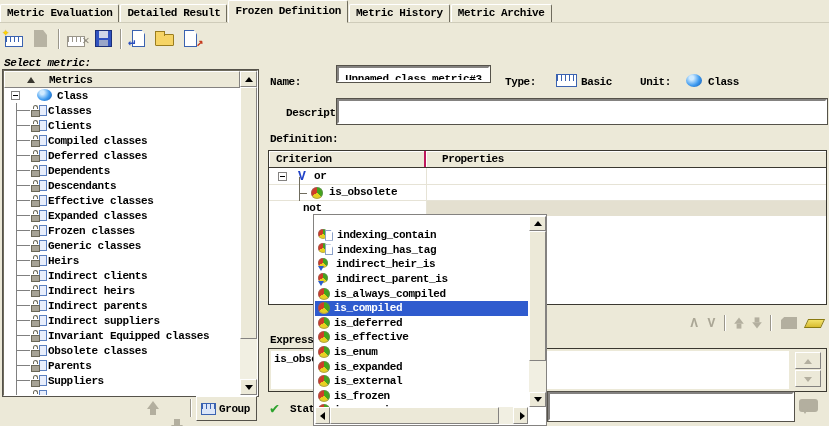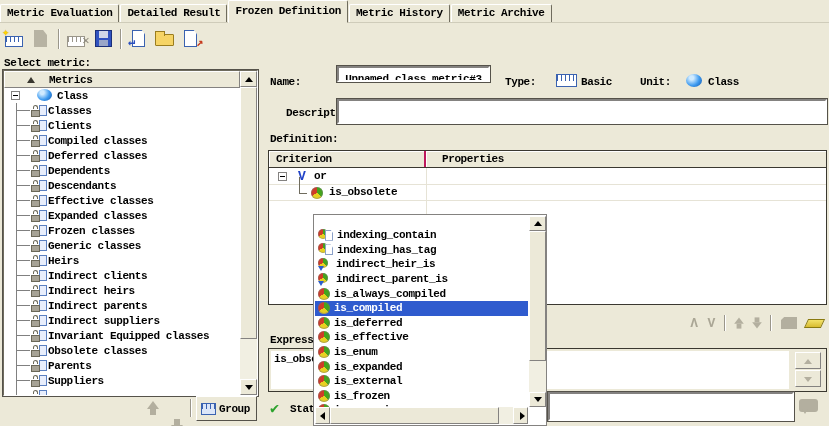--- a/index.html
+++ b/index.html
@@ -189,21 +189,21 @@
   </div>
   <div class="tbtn">
     <span class="folder"></span>
   </div>
   <div class="tbtn">
     <span class="page-white"></span>
     <span class="arr-red">↗</span>
   </div>
 </div>
 
-<div class="abs label" style="left:4px;top:57px;">Select metric:</div>
+<div class="abs label" style="left:4px;top:57px;font-style:italic;">Select metric:</div>
 
 <div class="tree-panel">
   <div class="tree-header">
     <span class="sort-tri"></span>
     <span class="label">Metrics</span>
   </div>
   <div class="tree-rows">
     <div class="tree-root">
       <span class="expander"></span>
       <span class="sphere"></span>
@@ -416,20 +416,26 @@
     <span class="abs" style="left:45px;top:1px;">or</span>
   </div>
 
   <div class="def-row" style="top:34px;">
     <span class="conn-v" style="left:30px;top:-8px;height:16px;"></span>
     <span class="conn-h" style="left:30px;top:8px;width:8px;"></span>
     <span class="abs pie" style="left:42px;top:2px;"></span>
     <span class="abs" style="left:60px;top:1px;">is_obsolete</span>
   </div>
 
+  <div class="def-row" style="top:50px;border-bottom:none;">
+    <span class="conn-v" style="left:30px;top:-8px;height:16px;"></span>
+    <span class="conn-h" style="left:30px;top:8px;width:6px;"></span>
+    <span class="notcell">not</span>
+    <span class="notrest"></span>
+  </div>
 </div>
 
 <div class="crit-tools">
   <span class="g">Λ</span>
   <span class="g">V</span>
   <span style="width:2px;height:16px;border-left:1px solid #9a968a;border-right:1px solid #fff;margin:0 4px;"></span>
   <span class="fat-arrow up" style="transform:scale(.8);"></span>
   <span class="fat-arrow down" style="transform:scale(.8);"></span>
   <span style="width:2px;height:16px;border-left:1px solid #9a968a;border-right:1px solid #fff;margin:0 4px;"></span>
   <span class="del-gray"></span>

